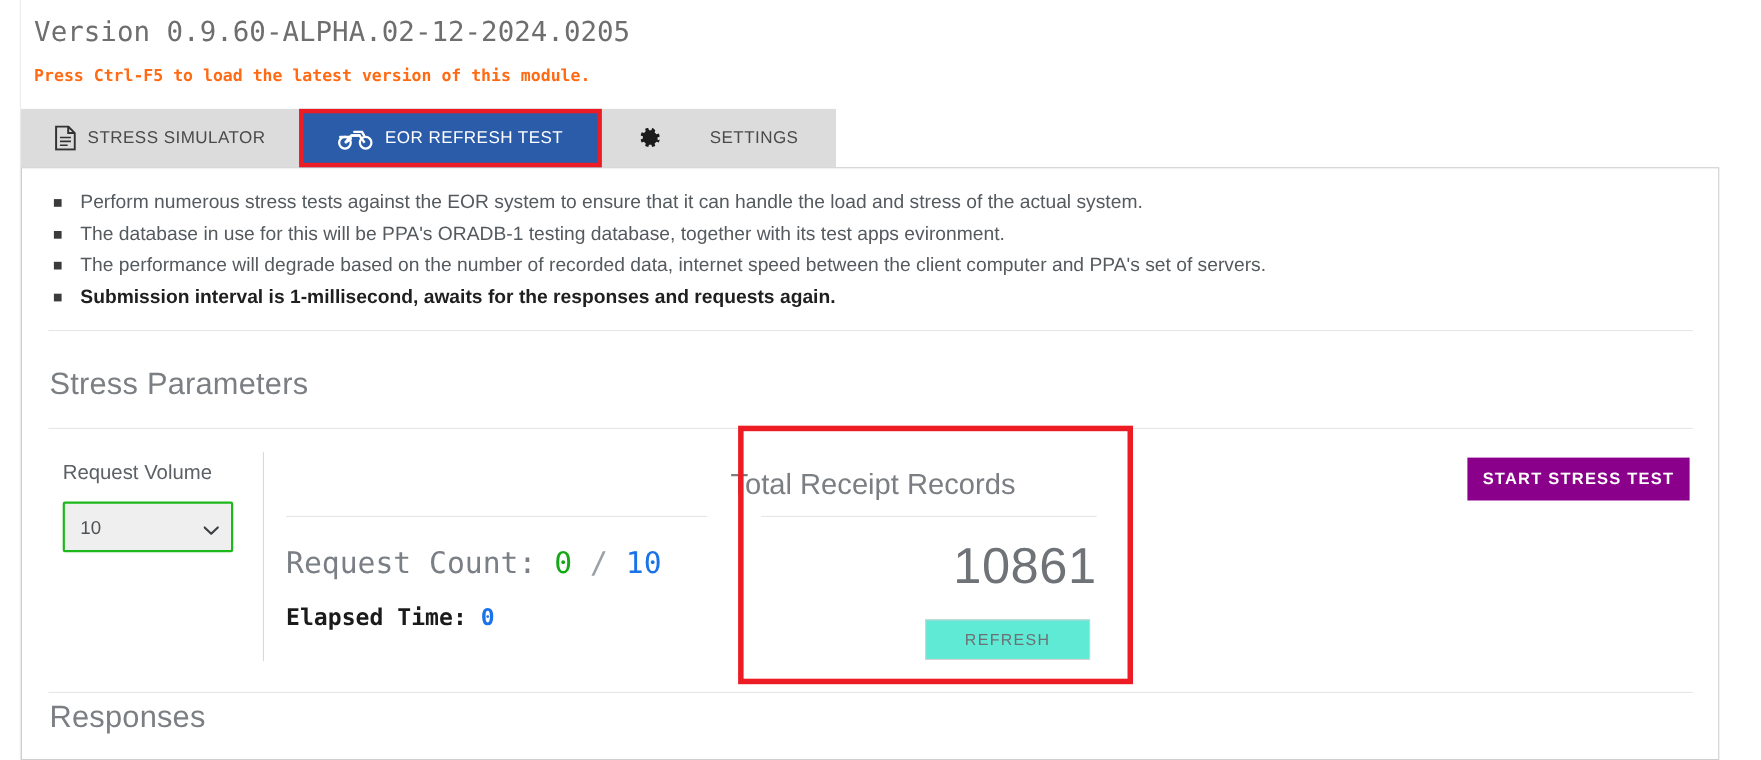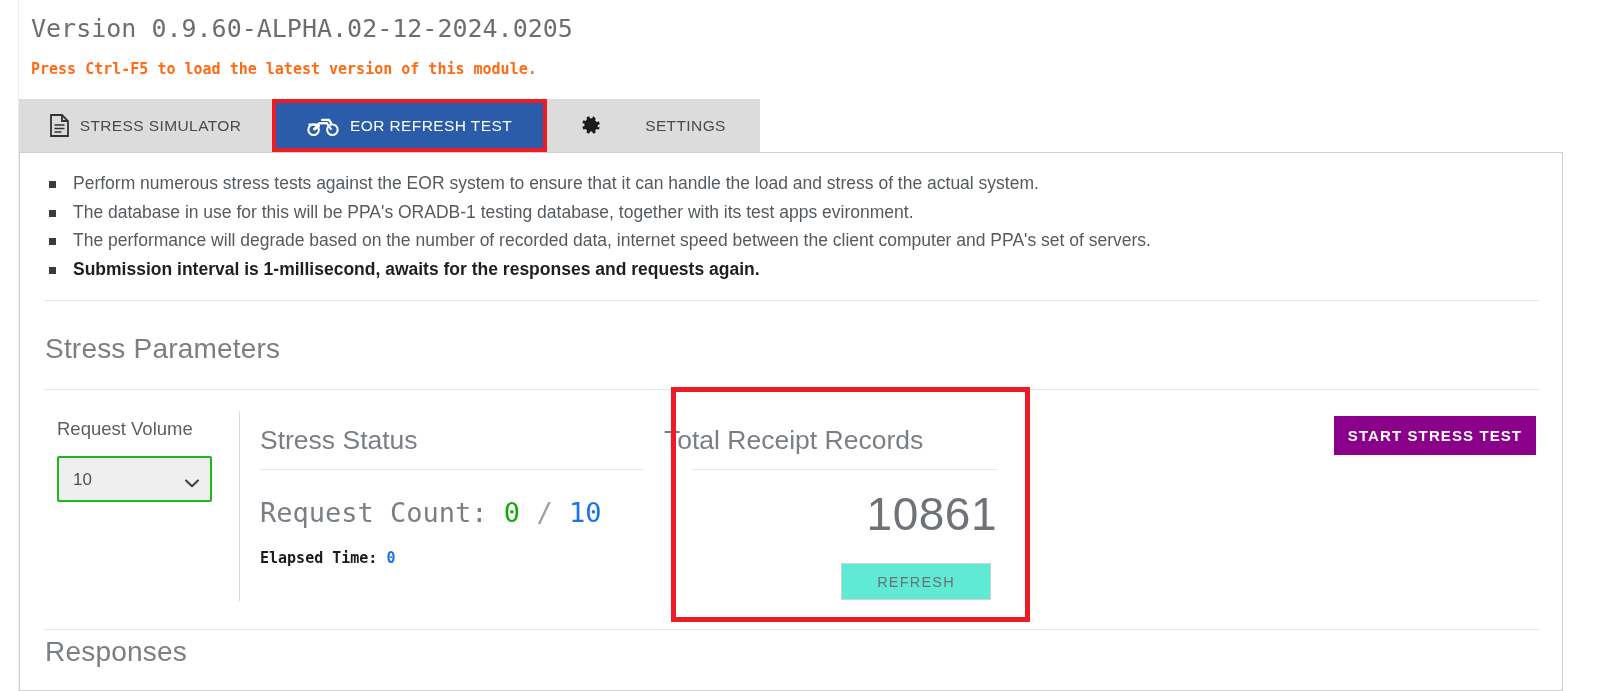--- a/index.html
+++ b/index.html
@@ -205,21 +205,21 @@
     position: absolute;
     font-family: "DejaVu Sans Mono", "Liberation Mono", monospace;
     font-size: 27px;
     white-space: nowrap;
     color: #7a7f85;
     letter-spacing: 0px;
   }
   .mono-small {
     position: absolute;
     font-family: "DejaVu Sans Mono", "Liberation Mono", monospace;
-    font-size: 15px;
+    font-size: 21px;
     white-space: nowrap;
     color: #1b1b1b;
     font-weight: bold;
     letter-spacing: 0px;
   }
   .num-green { color: #15a815; }
   .num-blue  { color: #1a73e8; }
   .slash     { color: #9aa0a6; }
 
   
@@ -336,21 +336,20 @@
 
     <div class="select-wrap" style="left:37px; top:303px;">
       <select class="volume"><option value="10">10</option><option value="50">50</option><option value="100">100</option><option value="500">500</option><option value="1000">1000</option></select>
       <span class="chev">
         <svg width="14" height="9" viewBox="0 0 14 9" aria-hidden="true">
           <path d="M1 1.5L7 7.2 13 1.5" fill="none" stroke="#3c4043" stroke-width="2" stroke-linecap="round" stroke-linejoin="round"></path>
         </svg>
       </span>
     </div>
 
-    <div class="panel-title" style="left:240px; top:272px;">Stress Status</div>
     <div class="hr" style="left:240px; top:316px; width:383px;"></div>
 
     <div class="mono-big" style="left:240px; top:344px;">
       <span>Request Count:</span><span>&nbsp;</span><span class="num-green">0</span><span>&nbsp;</span><span class="slash">/</span><span>&nbsp;</span><span class="num-blue">10</span>
     </div>
 
     <div class="mono-small" style="left:240px; top:396px;">
       <span>Elapsed Time:</span><span>&nbsp;</span><span class="num-blue">0</span>
     </div>
 

